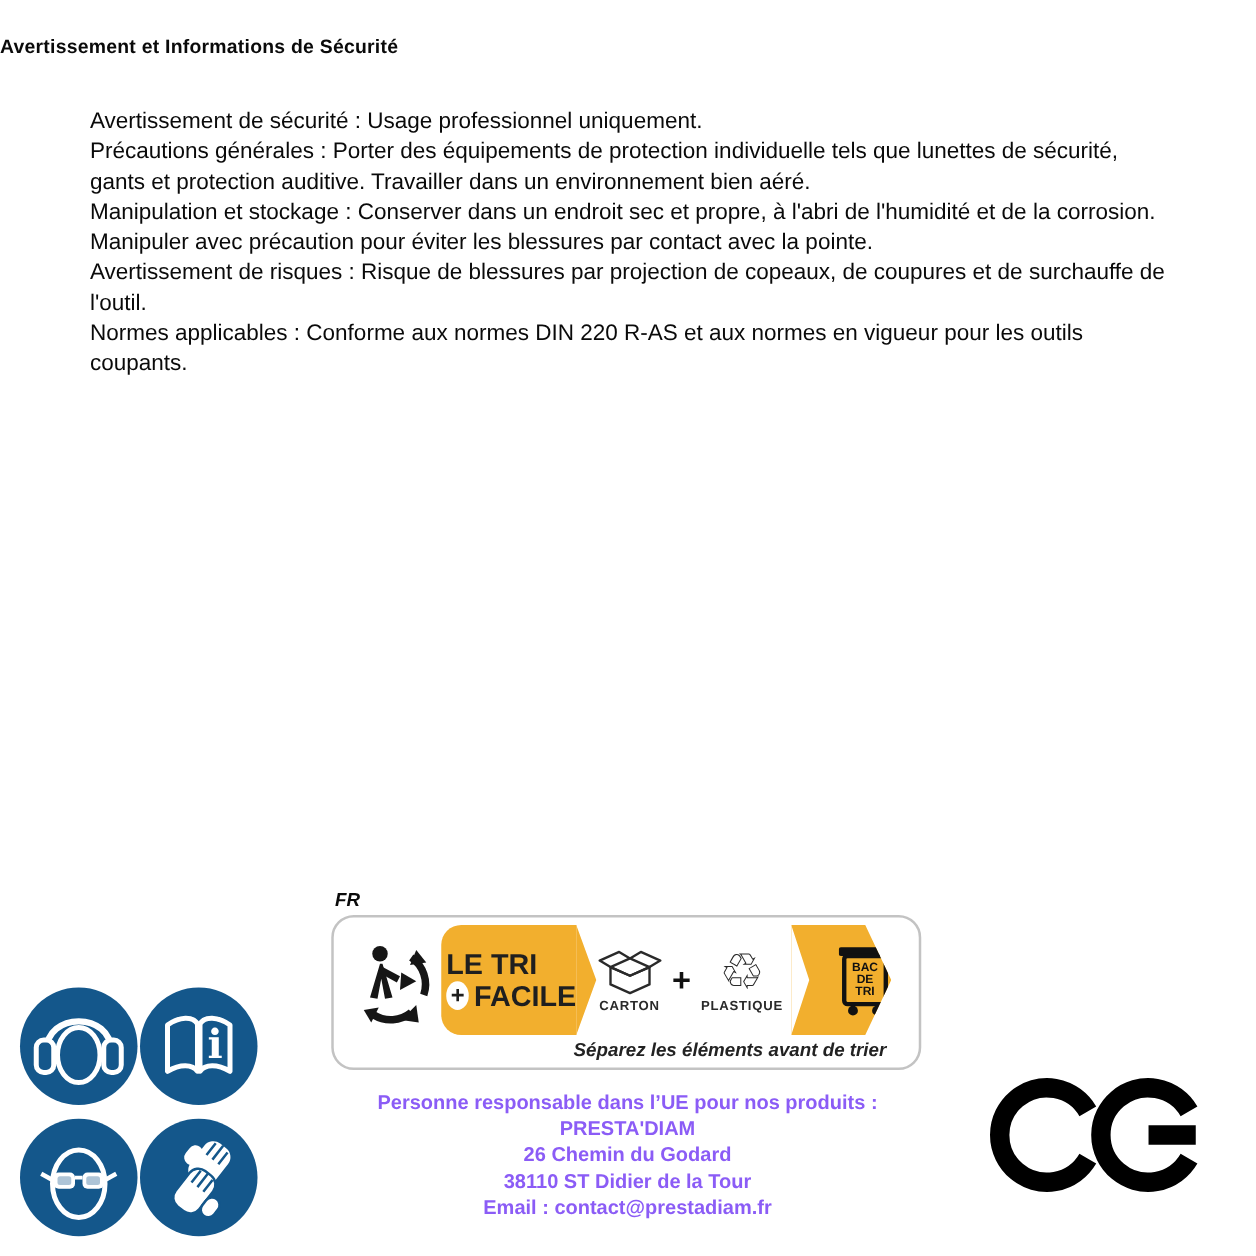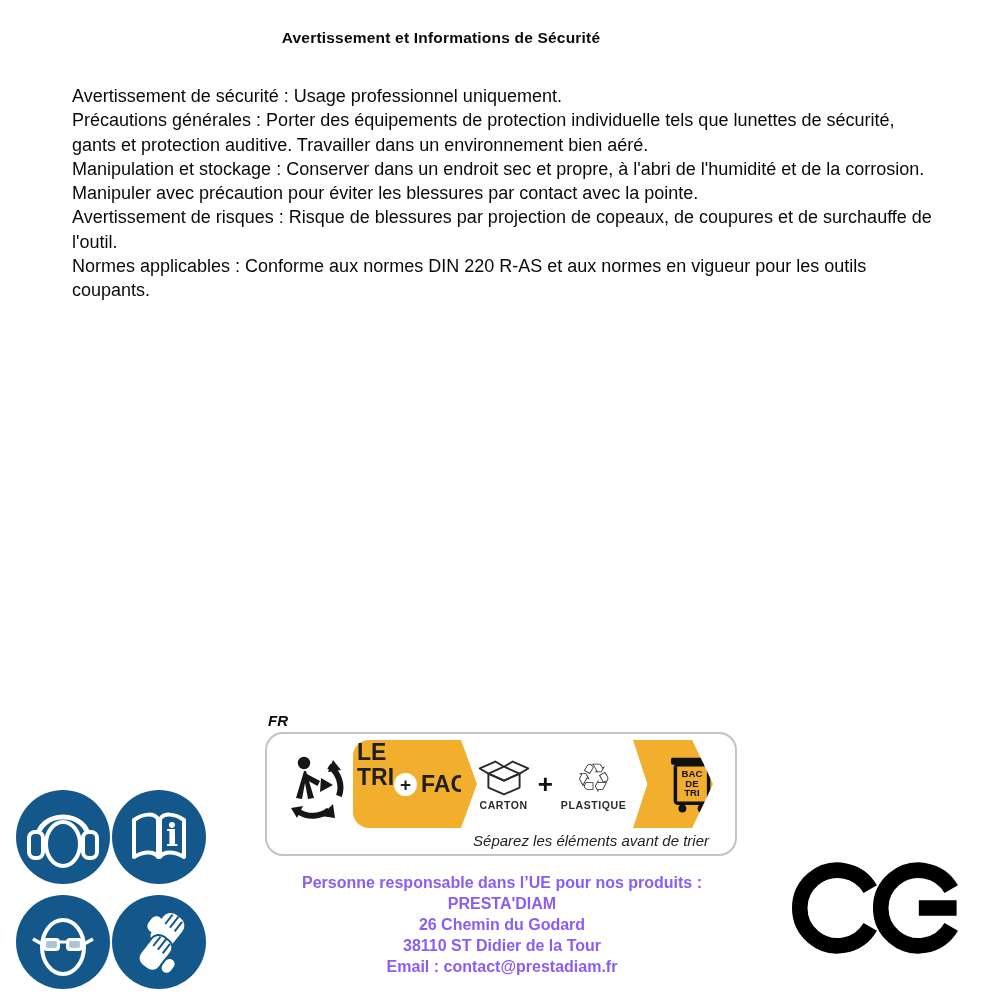--- a/index.html
+++ b/index.html
@@ -2,42 +2,42 @@
 <html style="--tri-yellow: #F2AF2E;"><head>
 <meta charset="utf-8">
 <style>
   html,body{margin:0;padding:0;}
   body{
     width:1005px;height:1005px;background:#ffffff;position:relative;
     font-family:"Liberation Sans", sans-serif;color:#0a0a0a;overflow:hidden;
   }
   
   .doc-title{
-    position:absolute;top:29px;left:0;width:882px;text-align:center;
+    position:absolute;top:29px;left:0;width:882px;
     font-size:15.5px;font-weight:bold;letter-spacing:.2px;
   }
   
   .safety-block{
     position:absolute;left:72px;top:84px;width:870px;
     font-size:18px;line-height:24.3px;
   }
   .safety-block p{margin:0;}
   .recycling-para{margin-top:48px !important;}
 
   
   .fr-label{position:absolute;left:268px;top:712px;font-size:15px;font-weight:bold;font-style:italic;}
   .tri-banner{
     position:absolute;left:265px;top:732px;width:472px;height:124px;
     border:2px solid #c3c3c3;border-radius:18px;background:#fff;box-sizing:border-box;
   }
   .banner-row{position:absolute;left:6px;top:6px;height:88px;display:flex;align-items:stretch;}
   .triman-zone{width:80px;display:flex;align-items:center;justify-content:center;}
   .tri-lefty{
     width:108px;background:var(--tri-yellow);border-radius:16px 0 0 16px;
-    display:flex;flex-direction:row;justify-content:flex-start;padding-left:4px;box-sizing:border-box;
+    display:flex;flex-direction:column;justify-content:center;padding-left:4px;box-sizing:border-box;
   }
   .tri-head1{font-size:23px;font-weight:800;color:#1f1f1f;line-height:25px;}
   .tri-head2{display:flex;align-items:center;gap:4px;font-size:23px;font-weight:800;color:#1f1f1f;line-height:26px;}
   .plus-badge{
     width:23px;height:23px;border-radius:50%;background:#fff;color:#1f1f1f;
     display:flex;align-items:center;justify-content:center;font-size:19px;font-weight:800;line-height:1;
   }
   .materials-wrap{width:172px;background:var(--tri-yellow);}
   .materials{
     height:100%;background:#fff;display:flex;align-items:center;justify-content:center;gap:7px;
@@ -46,21 +46,21 @@
   .material{display:flex;flex-direction:column;align-items:center;gap:1px;}
   .material-label{font-size:10.5px;font-weight:bold;color:#2a2a2a;letter-spacing:.6px;}
   .recycle-glyph{font-family:"DejaVu Sans", sans-serif;font-size:40px;line-height:40px;color:#2a2a2a;}
   .mat-joiner{font-size:26px;font-weight:800;color:#111;padding:0 1px;}
   .tri-arrow{
     width:80px;background:var(--tri-yellow);
     clip-path:polygon(0 0,74% 0,100% 50%,74% 100%,0 100%,18% 50%);
     display:flex;align-items:center;justify-content:flex-end;
   }
   .tri-tagline{
-    position:absolute;right:26px;bottom:5px;font-size:15px;font-style:italic;font-weight:normal;color:#222;margin-top:12px;
+    position:absolute;right:26px;bottom:5px;font-size:15px;font-style:italic;font-weight:bold;color:#222;margin-top:12px;
   }
   .bin-text{font:bold 11px "Liberation Sans", sans-serif;fill:#111;}
 
   
   .picto{position:absolute;width:96px;height:96px;}
   .picto svg{width:100%;height:100%;}
   #picto-ear{left:15px;top:789px;}
   #picto-manual{left:111px;top:789px;}
   #picto-eye{left:15px;top:894px;}
   #picto-gloves{left:111px;top:894px;}

